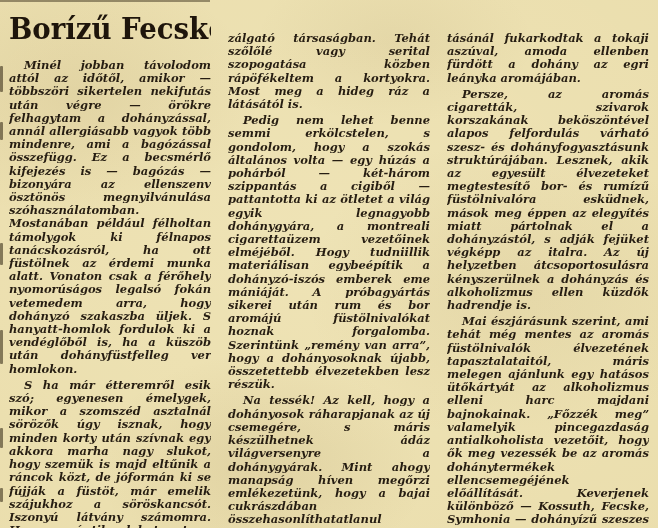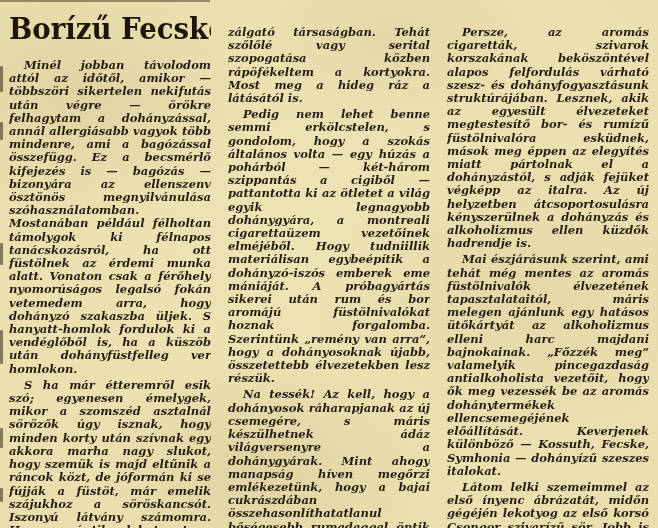--- a/index.html
+++ b/index.html
@@ -71,21 +71,21 @@
     transform: scaleX(0.92);
     transform-origin: left center;
     white-space: nowrap;
     color: #1e150b;
   }
   p {
     margin: 0 0 3px 0;
     text-indent: 15px;
   }
   p.cont { text-indent: 0; }
-  .col-2 p:first-child, .col-3 p:first-child { margin-top: 18px; }
+  .col-2 p:first-child, .col-3 p:first-child { margin-top: 24px; }
 </style>
 </head>
 <body>
 
 <div class="page">
 
   <div class="edge-top"></div>
   <div class="edge-mark m1"></div>
   <div class="edge-mark m2"></div>
   <div class="edge-mark m3"></div>
@@ -102,20 +102,21 @@
 
     </div>
 
     <div class="col col-2">
       <p class="cont">zálgató társaságban. Tehát szőlőlé vagy serital szopogatása közben rápöfékeltem a kortyokra. Most meg a hideg ráz a látásától is.</p>
       <p>Pedig nem lehet benne semmi erkölcstelen, s gondolom, hogy a szokás általános volta — egy húzás a pohárból — két-három szippantás a cigiből — pattantotta ki az ötletet a világ egyik legnagyobb dohánygyára, a montreali cigarettaüzem vezetőinek elméjéből. Hogy tudniillik materiálisan egybeépítik a dohányzó-iszós emberek eme mániáját. A próbagyártás sikerei után rum és bor aromájú füstölnivalókat hoznak forgalomba. Szerintünk „remény van arra”, hogy a dohányosoknak újabb, összetettebb élvezetekben lesz részük.</p>
       <p>Na tessék! Az kell, hogy a dohányosok ráharapjanak az új csemegére, s máris készülhetnek ádáz világversenyre a dohánygyárak. Mint ahogy manapság híven megőrzi emlékezetünk, hogy a bajai cukrászdában összehasonlíthatatlanul bőségesebb rumadaggal öntik nyakon a somlói galuskát, mint Kalocsán, ugyanúgy tesznek majd különbséget dohányosaink — amennyiben a csemegebagó készítését nálunk is felkapják —, a cigaretták közt. Az egri Fecske tökéletesebben borízű, mint mondjuk a sátoraljaújhelyi Symphonia, mivel ez utóbbi gyár-</p>
     </div>
 
     <div class="col col-3">
+      <p class="cont">tásánál fukarkodtak a tokaji aszúval, amoda ellenben fürdött a dohány az egri leányka aromájában.</p>
       <p>Persze, az aromás cigaretták, szivarok korszakának beköszöntével alapos felfordulás várható szesz- és dohányfogyasztásunk struktúrájában. Lesznek, akik az egyesült élvezeteket megtestesítő bor- és rumízű füstölnivalóra esküdnek, mások meg éppen az elegyítés miatt pártolnak el a dohányzástól, s adják fejüket végképp az italra. Az új helyzetben átcsoportosulásra kényszerülnek a dohányzás és alkoholizmus ellen küzdők hadrendje is.</p>
       <p>Mai észjárásunk szerint, ami tehát még mentes az aromás füstölnivalók élvezetének tapasztalataitól, máris melegen ajánlunk egy hatásos ütőkártyát az alkoholizmus elleni harc majdani bajnokainak. „Főzzék meg” valamelyik pincegazdaság antialkoholista vezetőit, hogy ők meg vezessék be az aromás dohánytermékek ellencsemegéjének előállítását. Keverjenek különböző — Kossuth, Fecske, Symhonia — dohányízű szeszes italokat.</p>
       <p>Látom lelki szemeimmel az első ínyenc ábrázatát, midőn gégéjén lekotyog az első korsó Csongor szivarízű sör. Jobb is erről nem beszélni. Legfeljebb még a leendő plakát szövegéről: „A sör = folyékony szivar.”</p>
 
     </div>
 
   </div>
 </div>
 
 </body></html>

